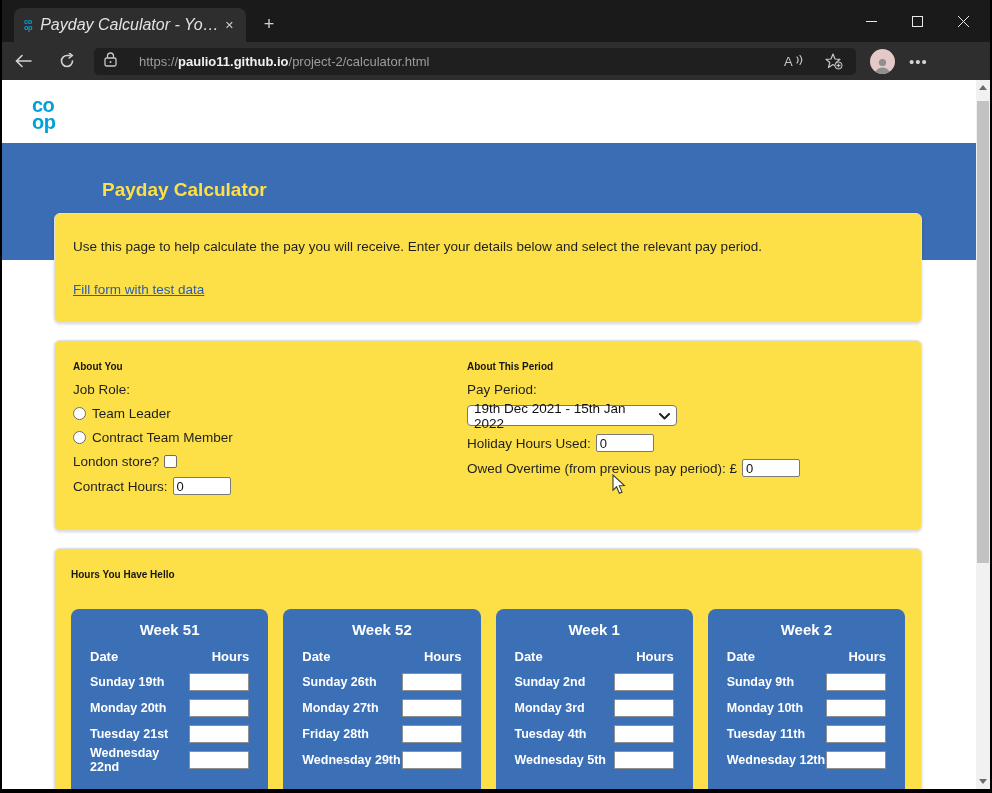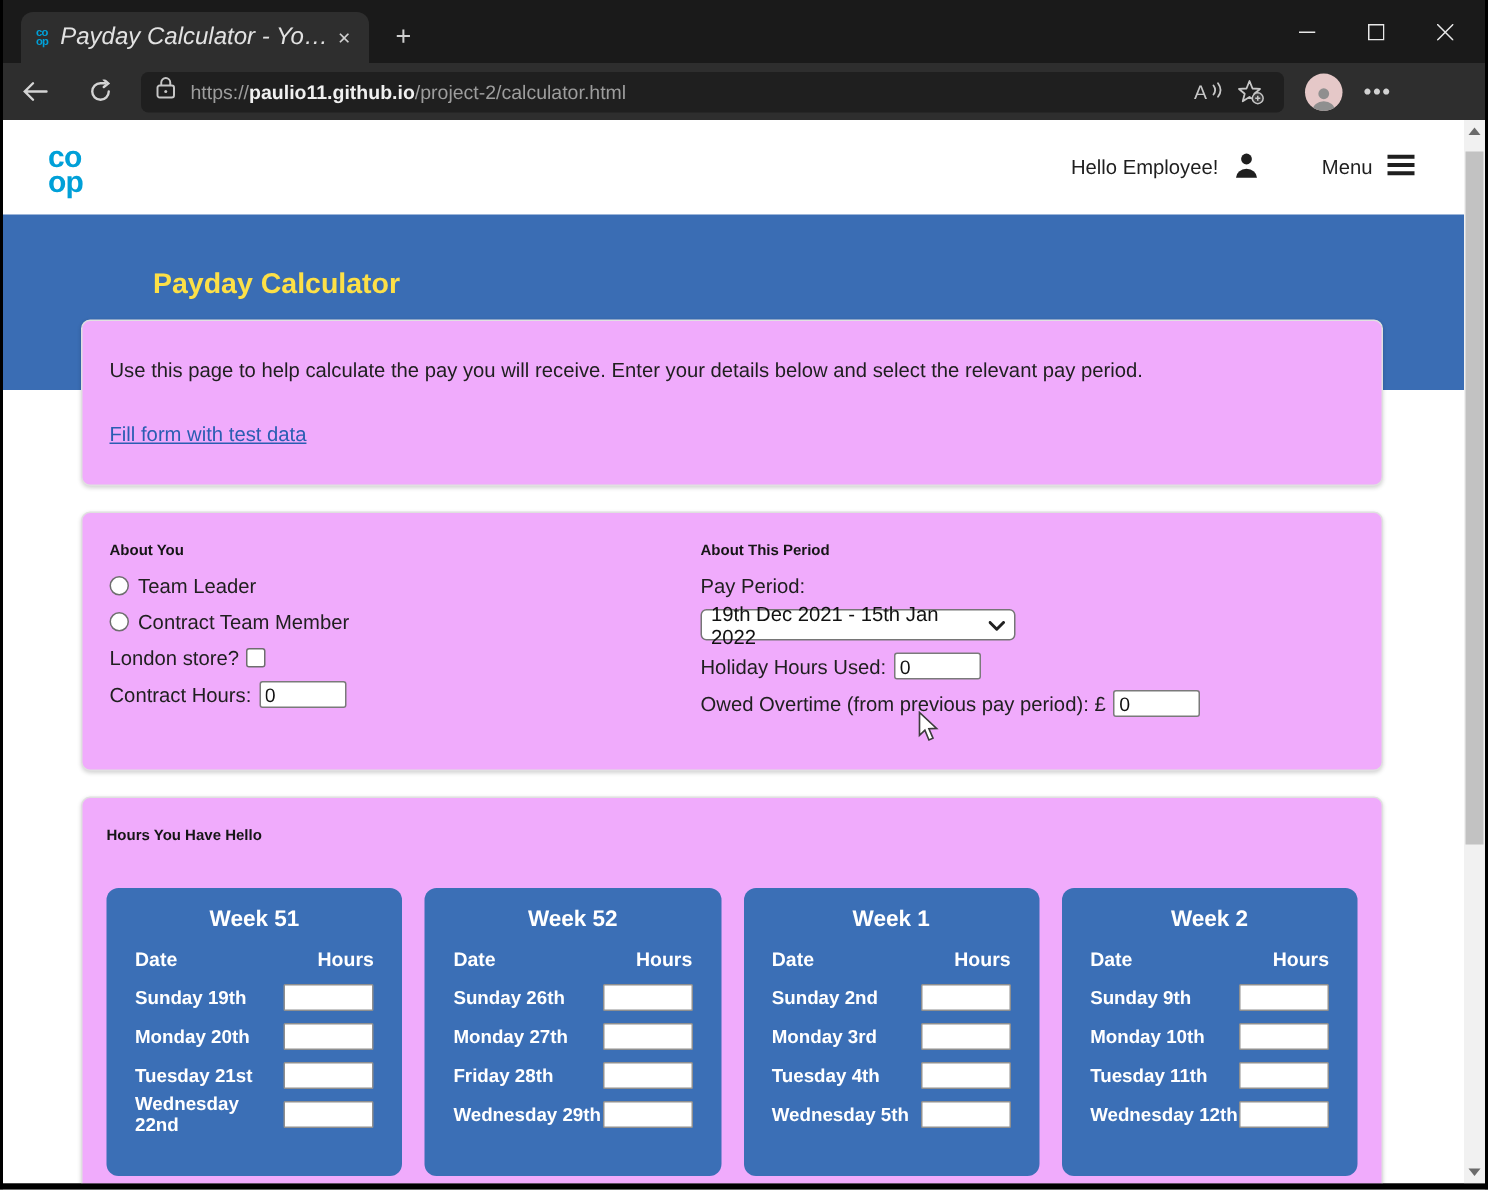--- a/index.html
+++ b/index.html
@@ -13,42 +13,42 @@
   .titlebar { position:absolute; left:0; top:0; width:992px; height:42px; background:#1a1a1a; }
   .tab { position:absolute; left:14px; top:8px; width:232px; height:34px; background:#2e2e2e; border-radius:8px 8px 0 0; display:flex; align-items:center; padding:0 8px 0 10px; }
   .tab-title { flex:1; font-size:16px; color:#e2e2e2; white-space:nowrap; overflow:hidden; text-overflow:ellipsis; margin-left:8px;font-style:italic; }
   .tab-close { color:#cfcfcf; font-size:11px; padding:2px 4px; }
   .newtab { position:absolute; left:256px; top:11px; width:26px; height:26px; color:#cfcfcf; font-size:18px; display:flex; align-items:center; justify-content:center; }
   .winbtns { position:absolute; right:6px; top:0; height:42px; display:flex; }
   .winbtn { width:46px; height:42px; display:flex; align-items:center; justify-content:center; color:#e8e8e8; }
 
   .toolbar { position:absolute; left:0; top:42px; width:992px; height:38px; background:#2e2e2e; display:flex; align-items:center; }
   .navicon { width:30px; height:30px; display:flex; align-items:center; justify-content:center; margin-left:8px; }
-  .urlfield { margin-left:12px; width:762px; height:27px; background:#1f1f1f; border-radius:5px; display:flex; align-items:center; padding:0 8px 0 10px; }
+  .urlfield { margin-left:12px; width:762px; height:27px; background:#1f1f1f; border-radius:5px; display:flex; align-items:center; padding:0 8px 0 10px;gap:12px; }
   .urltext { flex:1; font-size:13px; color:#9d9d9d; margin-left:10px; white-space:nowrap; overflow:hidden; }
   .urltext .domain { color:#f0f0f0; font-weight:bold; }
   .fieldicon { width:28px; height:24px; display:flex; align-items:center; justify-content:center; color:#c6c6c6; }
   .avatar { width:25px; height:25px; border-radius:50%; background:#e5c8c8; margin-left:14px; display:flex; align-items:flex-end; justify-content:center; overflow:hidden; }
   .dots { margin-left:14px; margin-right:14px; color:#d2d2d2; font-size:15px; letter-spacing:1px; }
 
   
   .page { position:absolute; left:2px; top:80px; width:988px; height:709px; background:#ffffff; overflow:hidden; }
   .pagecontent { position:absolute; left:0; top:0; width:974px; height:709px; overflow:hidden; }
 
   .site-header { height:63px; background:#fff; display:flex; align-items:center; justify-content:space-between; padding:0 32px 0 30px; }
   .logo { font-weight:bold; font-size:20px; line-height:0.82; letter-spacing:-0.5px; display:flex; flex-direction:column; padding-top:4px; }
   .hdr-right { display:flex; align-items:center; font-size:13.5px; color:#1f1f1f; }
   .greeting { margin-right:9px; }
   .menu-label { margin-left:40px; margin-right:9px; }
 
   .banner { height:117px; padding:36px 0 0 52px; }
   .banner h1 { color:#fde047; font-size:19px; font-weight:bold;margin-left:48px; }
 
   .main { width:868px; margin-left:52px; position:relative; }
-  .card { background:#f0abfc; border:1px solid #e0e0e0; border-radius:6px; box-shadow:0 1px 3px rgba(0,0,0,.18); }
+  .card { background:#fde047; border:1px solid #e0e0e0; border-radius:6px; box-shadow:0 1px 3px rgba(0,0,0,.18); }
   .intro-card { margin-top:-47px; padding:25px 18px 24px; }
   .intro-text { font-size:13.5px; color:#1f1f1f; }
   .intro-link { display:inline-block; margin-top:28px; font-size:13.5px; color:#2a5db2; text-decoration:underline; }
 
   .about-card { margin-top:17px; padding:20px 18px 28px; display:flex; }
   .col1 { width:394px; }
   .col2 { flex:1; }
   .sec-h { font-size:10px; font-weight:bold; color:#161616; margin-bottom:9px; }
   .frow { font-size:13.5px; color:#1f1f1f; margin-bottom:7px; display:flex; align-items:center; min-height:17px; }
   .radio { width:13px; height:13px; border:1px solid #6e6e6e; border-radius:50%; margin-right:6px; flex:none; background:#fff; }
@@ -152,51 +152,37 @@
 </div>
 
 <div class="page">
   <div class="pagecontent">
 
     <div class="site-header">
       <div class="logo" style="color: rgb(0, 160, 216);">
         <span>co</span>
         <span>op</span>
       </div>
-      <div class="hdr-right">
-        <span class="greeting">Hello Employee!</span>
-        <span>
-          <svg width="20" height="20" viewBox="0 0 20 20">
-              <circle cx="10" cy="6" r="3.6" fill="#1f1f1f"></circle>
-              <path d="M3 18.5 a7 6 0 0 1 14 0 Z" fill="#1f1f1f"></path>
-            </svg>
-        </span>
-        <span class="menu-label">Menu</span>
-        <span>
-          <svg width="20" height="16" viewBox="0 0 20 16">
-              <path d="M1 2.5 h18 M1 8 h18 M1 13.5 h18" stroke="#1f1f1f" stroke-width="2.6"></path>
-            </svg>
-        </span>
-      </div>
     </div>
 
     <div class="banner" style="background-color: rgb(58, 109, 180);">
       <h1>Payday Calculator</h1>
     </div>
 
     <div class="main">
 
       <div class="card intro-card">
         <div class="intro-text">Use this page to help calculate the pay you will receive. Enter your details below and select the relevant pay period.</div>
         <a class="intro-link" href="#" style="color: rgb(42, 93, 178);">Fill form with test data</a>
       </div>
 
       <div class="card about-card">
         <div class="col1">
           <div class="sec-h">About You</div>
+          <div class="frow">Job Role:</div>
           <div class="frow">
             <span class="radio"></span>
             <span>Team Leader</span>
           </div>
           <div class="frow">
             <span class="radio"></span>
             <span>Contract Team Member</span>
           </div>
           <div class="frow">
             <span>London store?</span>

